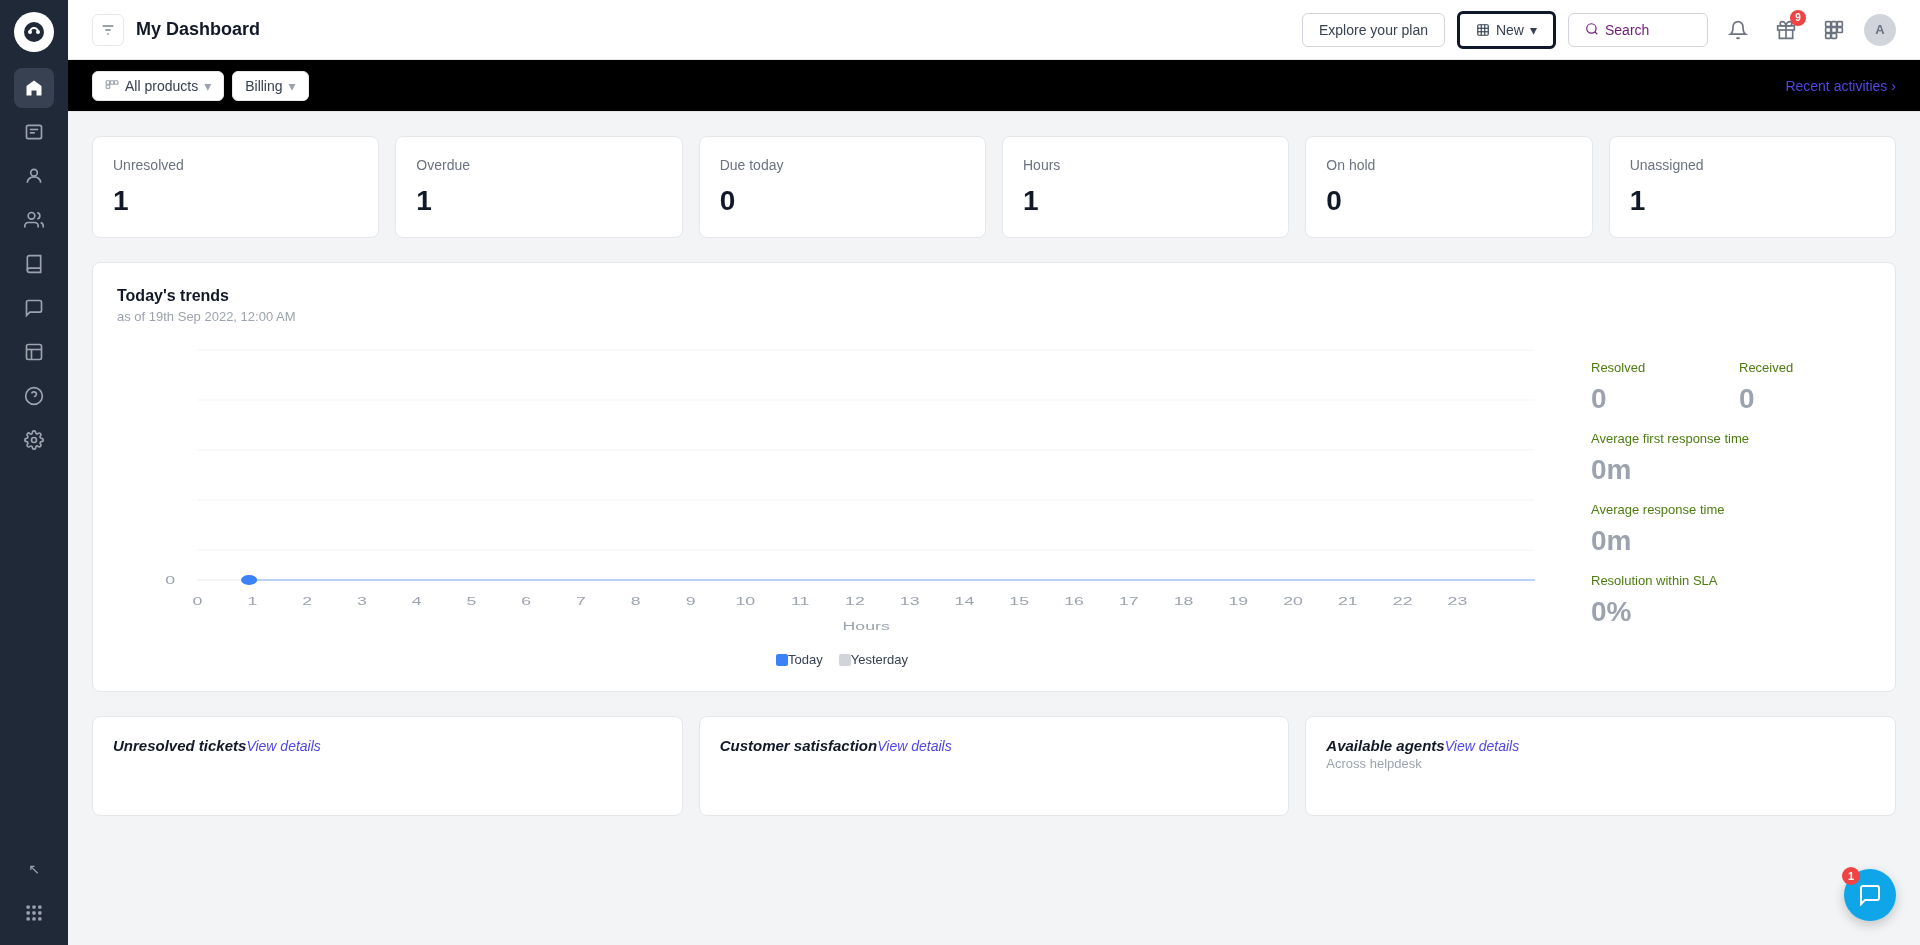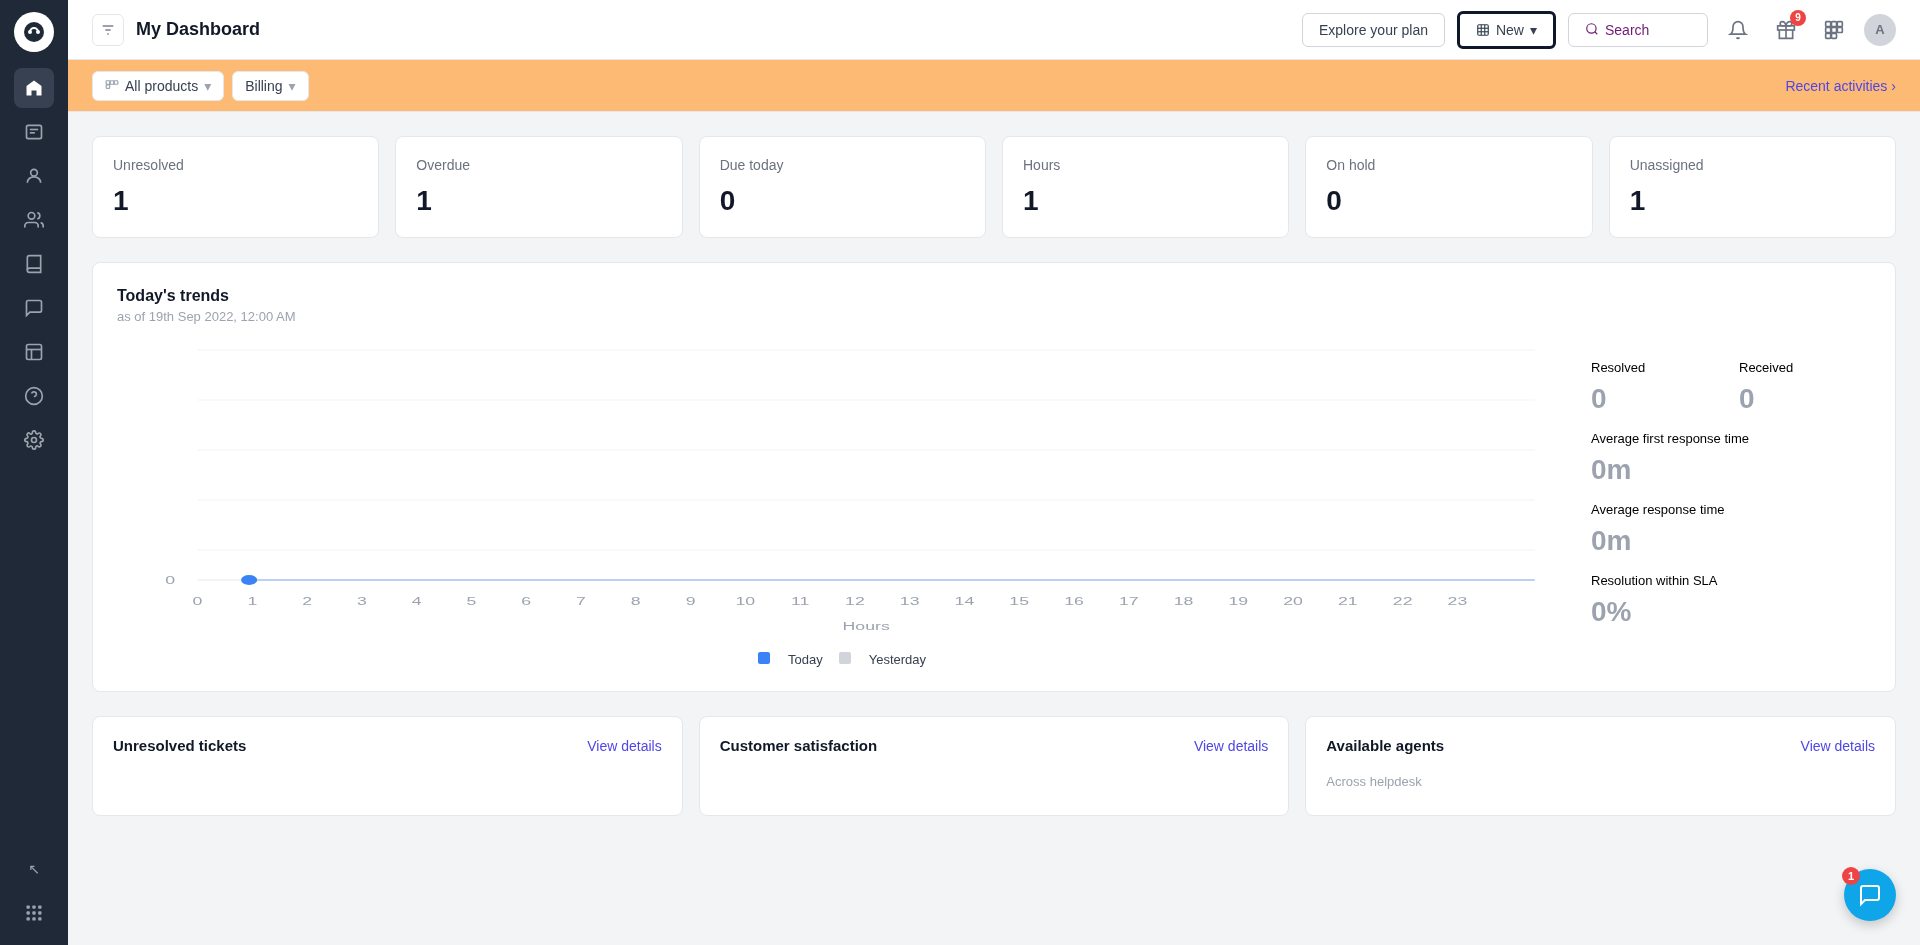--- a/index.html
+++ b/index.html
@@ -134,21 +134,21 @@
       background: #d1d5db;
       border-radius: 50%;
       display: flex; align-items: center; justify-content: center;
       color: #6b7280;
       font-size: 13px;
       font-weight: 600;
     }
 
     
     .sub-header {
-      background: #fdba74;
+      background: #000000;
       height: 52px;
       display: flex;
       align-items: center;
       padding: 0 24px;
       border-bottom: 1px solid #e5e7eb;
       flex-shrink: 0;
       justify-content: space-between;
     }
     .sub-header-left { display: flex; align-items: center; gap: 8px; }
     .filter-chip {
@@ -220,52 +220,53 @@
     .stats-side {
       width: 280px;
       display: grid;
       grid-template-columns: 1fr 1fr;
       gap: 16px;
       align-content: start;
       padding-top: 20px;
     }
     .side-stat-label {
       font-size: 13px;
-      color: #000000;
+      color: #4d7c0f;
       margin-bottom: 8px;
     }
     .side-stat-value {
       font-size: 28px;
       font-weight: 600;
       color: #9ca3af;
     }
     .legend { display: flex; align-items: center; gap: 16px; justify-content: center; margin-top: 8px; }
-    .legend-item { display: flex; gap: 18px; font-size: 13px; color: #374151; }
+    .legend-item { display: flex; align-items: center; gap: 0; font-size: 13px; color: #374151; }
     .legend-dot { width: 12px; height: 12px; border-radius: 2px; }
     .legend-dot.today { background: #3b82f6; }
     .legend-dot.yesterday { background: #d1d5db; }
 
     
     .bottom-grid {
       display: grid;
       grid-template-columns: 1fr 1fr 1fr;
       gap: 16px;
     }
     .bottom-card {
       background: #fff;
       border-radius: 8px;
       border: 1px solid #e5e7eb;
       padding: 20px;
       min-height: 100px;
     }
     .bottom-card-header {
       display: flex;
-      justify-content: space-between;
+      justify-content: flex-start;
       align-items: center;
-      margin-bottom: 20px;
+      margin-bottom: 2px;
+      font-style: italic;
     }
     .bottom-card-title {
       font-size: 15px;
       font-weight: 600;
       color: #111827;
     }
     .bottom-card-link {
       font-size: 14px;
       color: #4f46e5;
       cursor: pointer;

